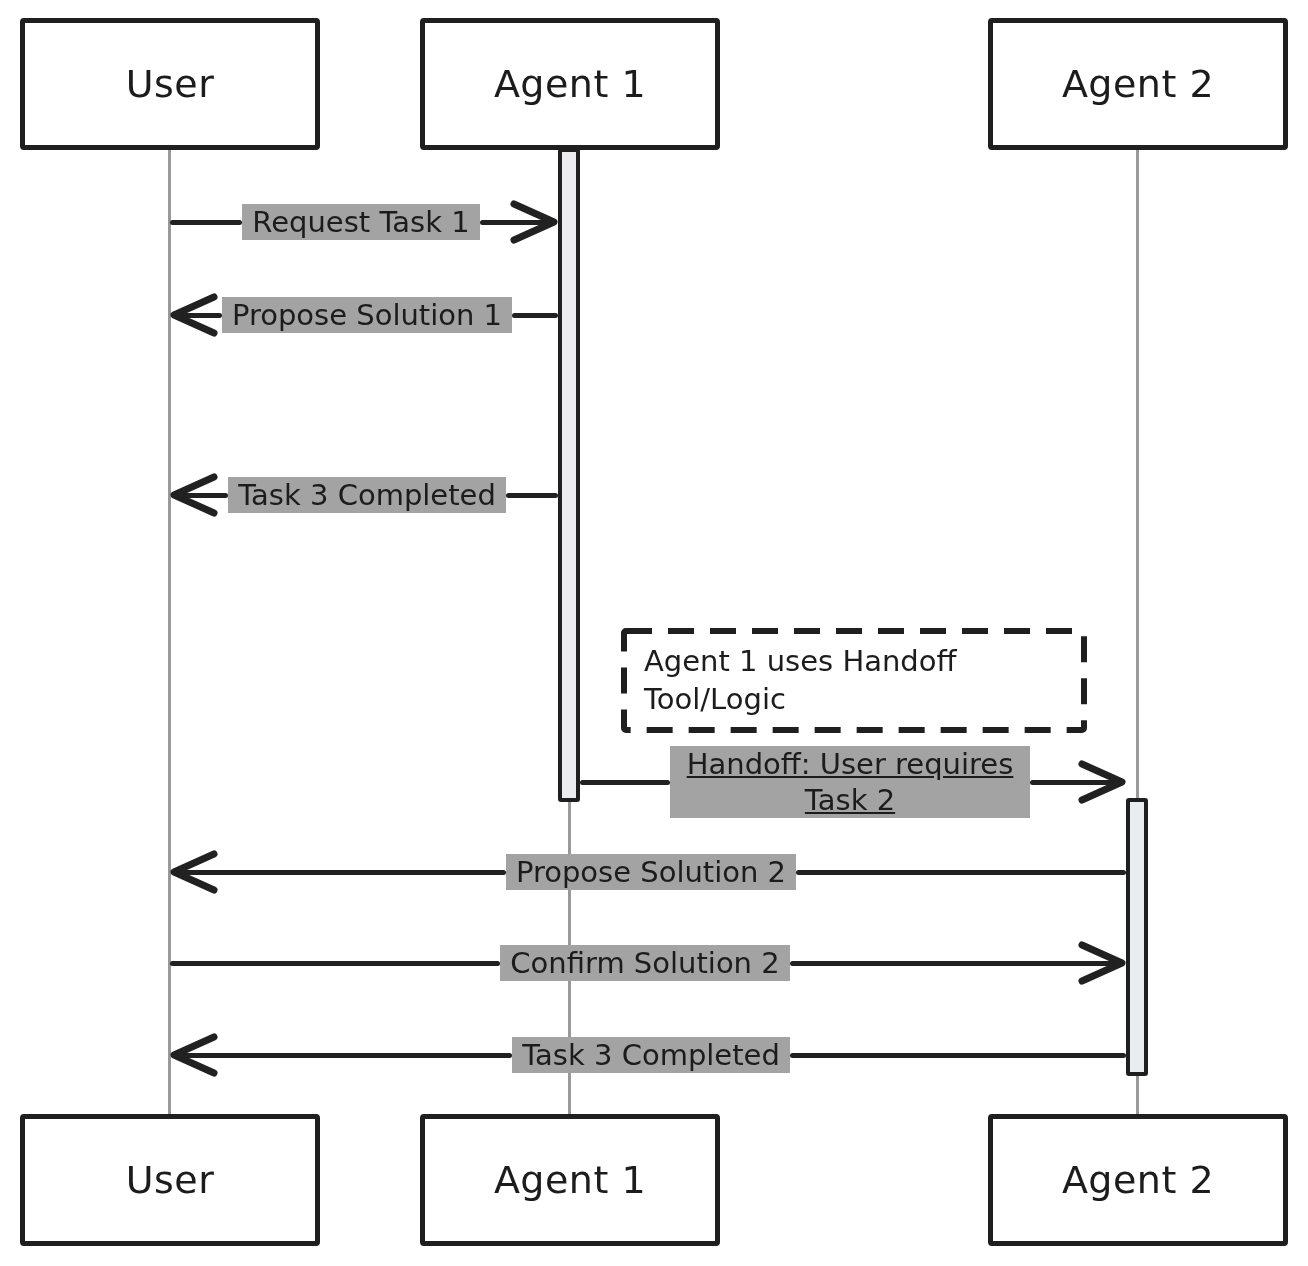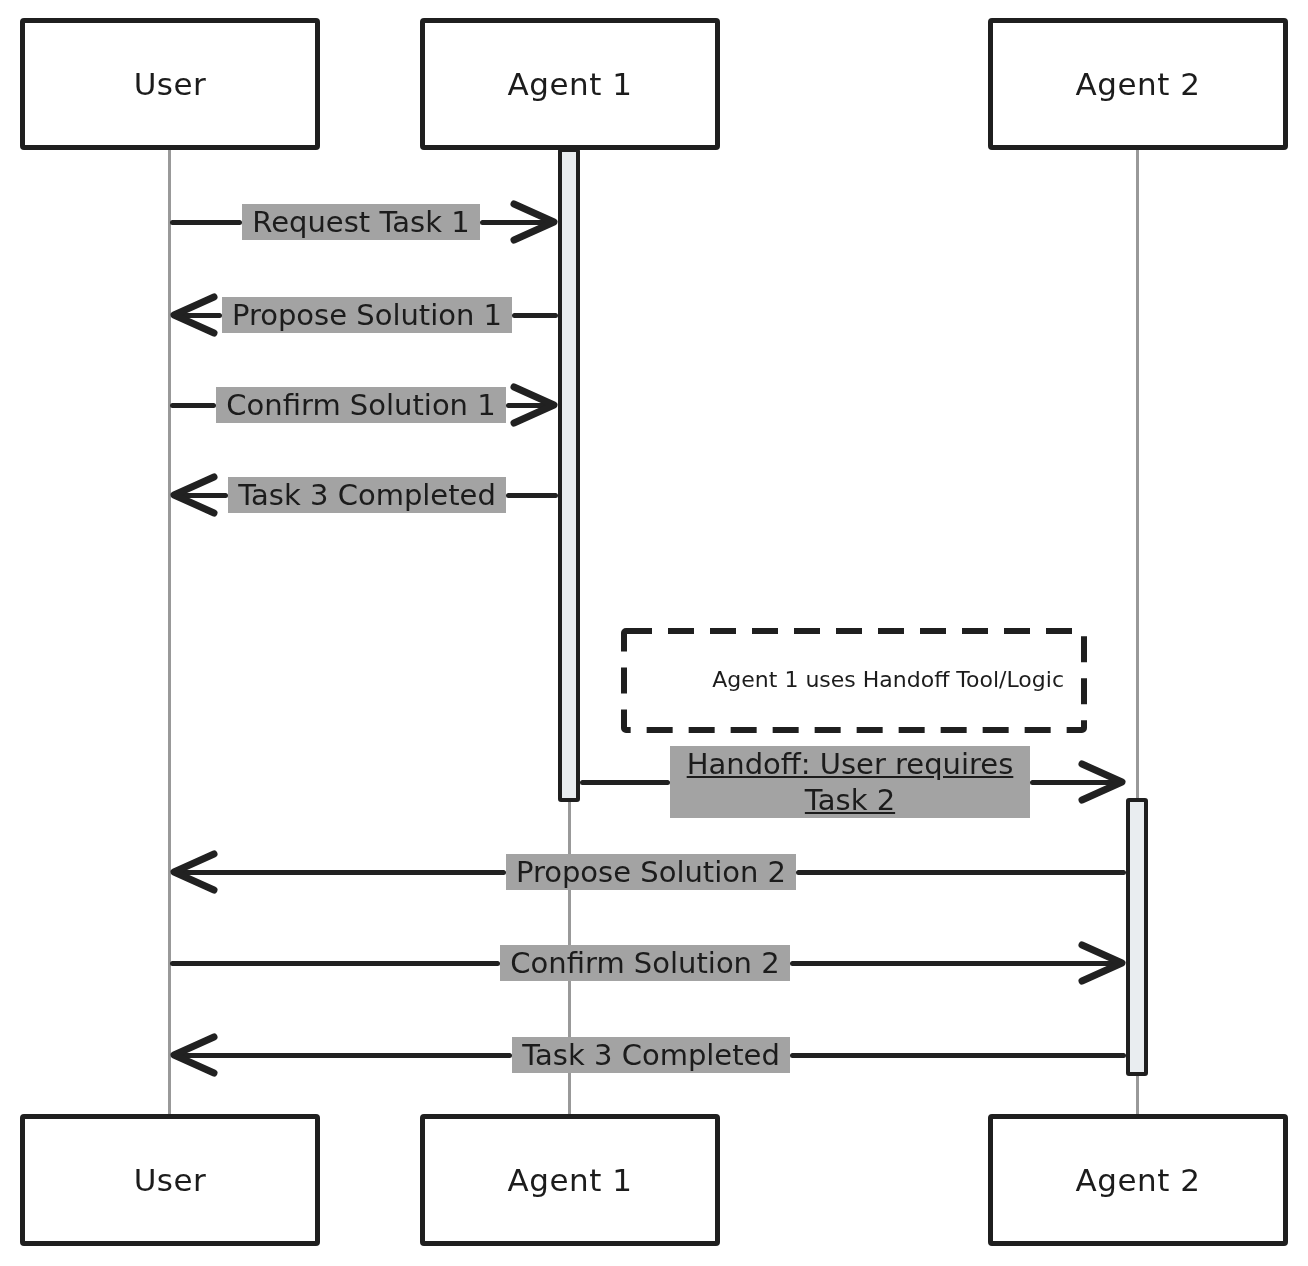--- a/index.html
+++ b/index.html
@@ -31,21 +31,21 @@
   .pbox {
     position: absolute;
     width: 300px;
     height: 132px;
     background: #ffffff;
     border: 5px solid #1f1f1f;
     border-radius: 4px;
     display: flex;
     align-items: center;
     justify-content: center;
-    font-size: 31px;
+    font-size: 38px;
     letter-spacing: 0.5px;
     z-index: 4;
   }
   .msg {
     position: absolute;
     display: flex;
     align-items: center;
     height: 48px;
     z-index: 3;
   }
@@ -78,22 +78,22 @@
     z-index: 3;
     background: #ffffff;
   }
   .note svg { position: absolute; left: 0; top: 0; }
   .note .note-text {
     position: absolute;
     inset: 0;
     display: flex;
     align-items: center;
     justify-content: center;
-    text-align: right;
-    font-size: 22px;
+    text-align: left;
+    font-size: 29px;
     line-height: 1.3;
   }
   .note .note-text span { width: 420px; }
 </style>
 </head>
 <body>
 
 <div class="diagram">
 
   <div class="lifeline" style="left:168px"></div>
@@ -124,28 +124,20 @@
 
   <div class="msg dir-left" style="left:170px;top:291px;width:388px">
     <svg class="arrow" width="48" height="44" viewBox="0 0 48 44">
         <polyline points="4,4 44,22 4,40" fill="none" stroke="#212121" stroke-width="7" stroke-linecap="round" stroke-linejoin="round"></polyline>
       </svg>
     <div class="shaft"></div>
     <span class="label">Propose Solution 1</span>
     <div class="shaft"></div>
   </div>
 
-  <div class="msg dir-right" style="left:170px;top:381px;width:388px">
-    <div class="shaft"></div>
-    <span class="label">Confirm Solution 1</span>
-    <div class="shaft"></div>
-    <svg class="arrow" width="48" height="44" viewBox="0 0 48 44">
-        <polyline points="4,4 44,22 4,40" fill="none" stroke="#212121" stroke-width="7" stroke-linecap="round" stroke-linejoin="round"></polyline>
-      </svg>
-  </div>
 
   <div class="msg dir-left" style="left:170px;top:471px;width:388px">
     <svg class="arrow" width="48" height="44" viewBox="0 0 48 44">
         <polyline points="4,4 44,22 4,40" fill="none" stroke="#212121" stroke-width="7" stroke-linecap="round" stroke-linejoin="round"></polyline>
       </svg>
     <div class="shaft"></div>
     <span class="label">Task 3 Completed</span>
     <div class="shaft"></div>
   </div>
 

